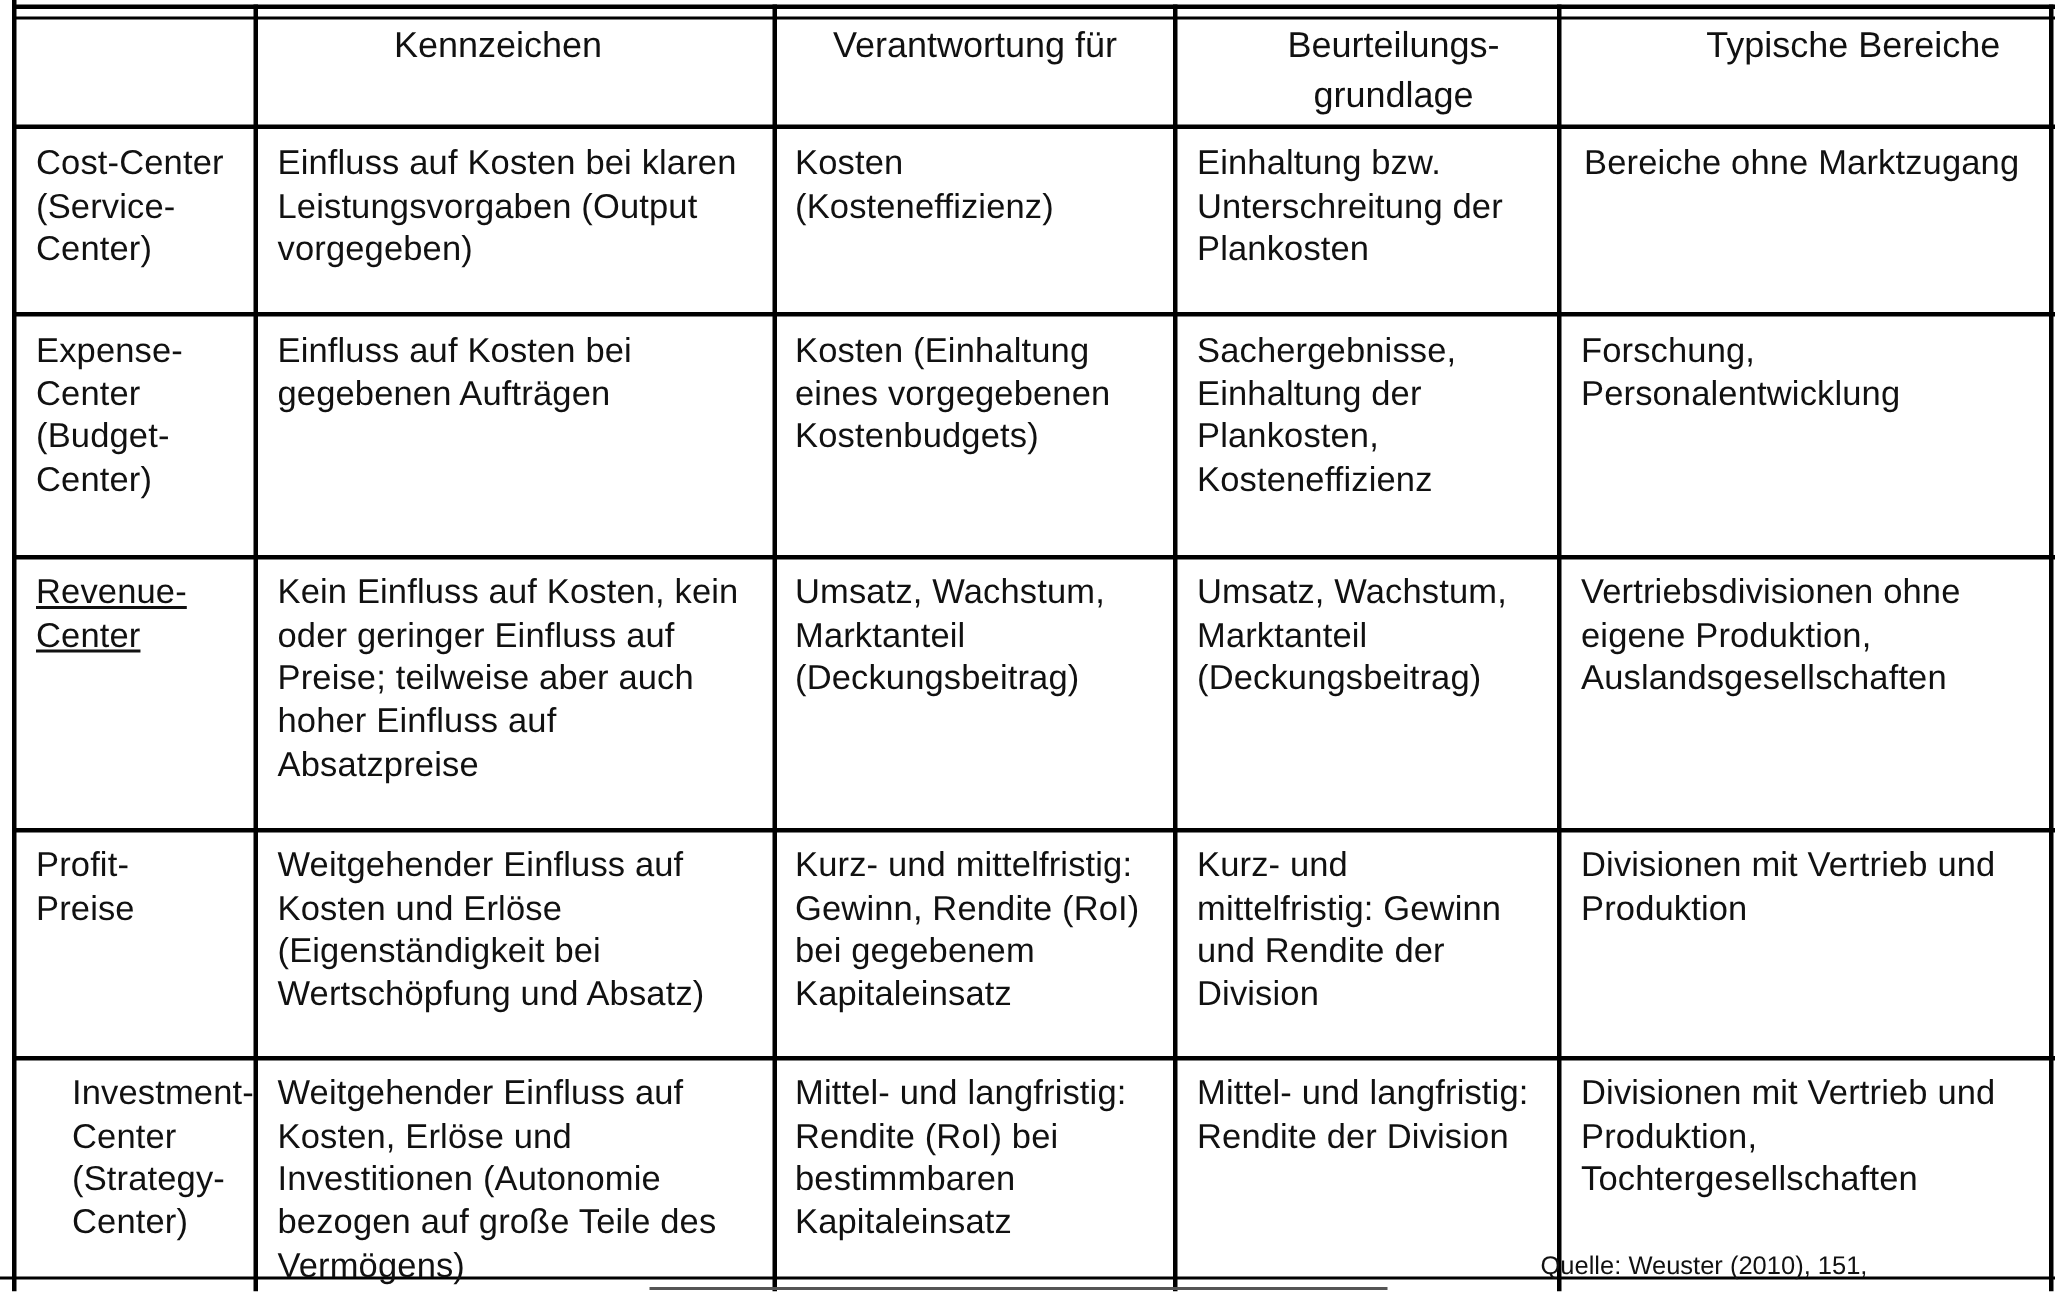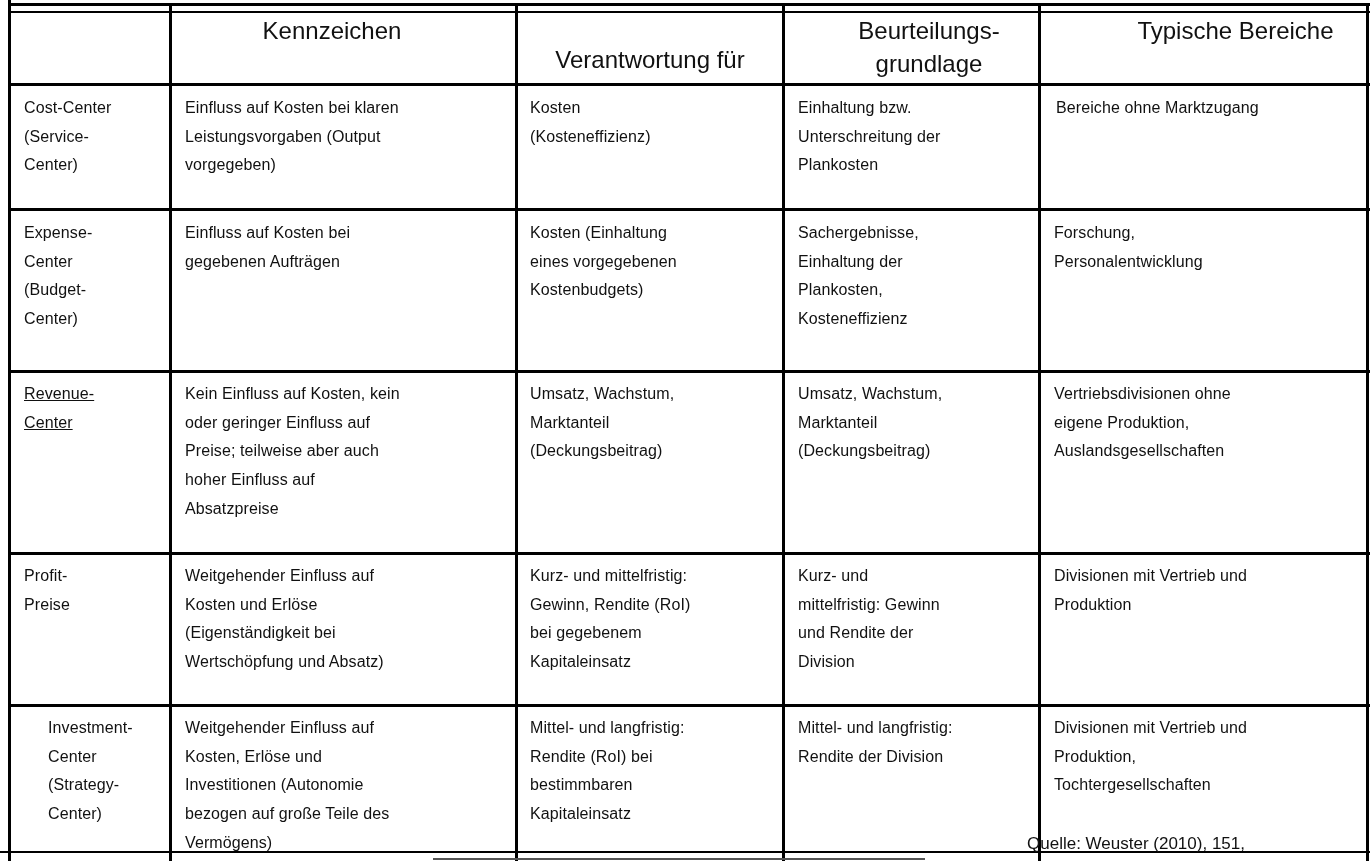--- a/index.html
+++ b/index.html
@@ -14,21 +14,21 @@
       overflow: hidden;
       font-family: "Liberation Sans", sans-serif;
       color: #111111;
     }
     .hline, .vline {
       position: absolute;
       background: #000000;
     }
     .cell {
       position: absolute;
-      font-size: 16px;
+      font-size: 23px;
       line-height: 28.7px;
       white-space: pre-line;
       letter-spacing: 0.1px;
     }
     .head {
       position: absolute;
       font-size: 24px;
       line-height: 33px;
       text-align: center;
       white-space: pre-line;
@@ -61,21 +61,21 @@
 <div class="vline" style="left:515px; top:3px; width:3px; height:858px;"></div>
 <div class="vline" style="left:782px; top:3px; width:3px; height:858px;"></div>
 <div class="vline" style="left:1038px; top:3px; width:3px; height:858px;"></div>
 <div class="vline" style="left:1366px; top:3px; width:3px; height:858px;"></div>
 
 <div class="grey-line" style="left:433px; top:858px; width:492px; height:2px;"></div>
 
 <div>
   <div class="head" style="left:11px; top:14px; width:158px;"></div>
   <div class="head" style="left:172px; top:14px; width:320px;">Kennzeichen</div>
-  <div class="head" style="left:518px; top:14px; width:264px;margin-top:29px;">Verantwortung für</div>
+  <div class="head" style="left:518px; top:14px; width:264px;">Verantwortung für</div>
   <div class="head" style="left:785px; top:14px; width:288px;">Beurteilungs-
 grundlage</div>
   <div class="head" style="left:1041px; top:14px; width:389px;">Typische Bereiche</div>
 </div>
 
 <div>
   <div class="cell" style="left:24px; top:94px;">Cost-Center
 (Service-
 Center)</div>
   <div class="cell" style="left:185px; top:94px;">Einfluss auf Kosten bei klaren

